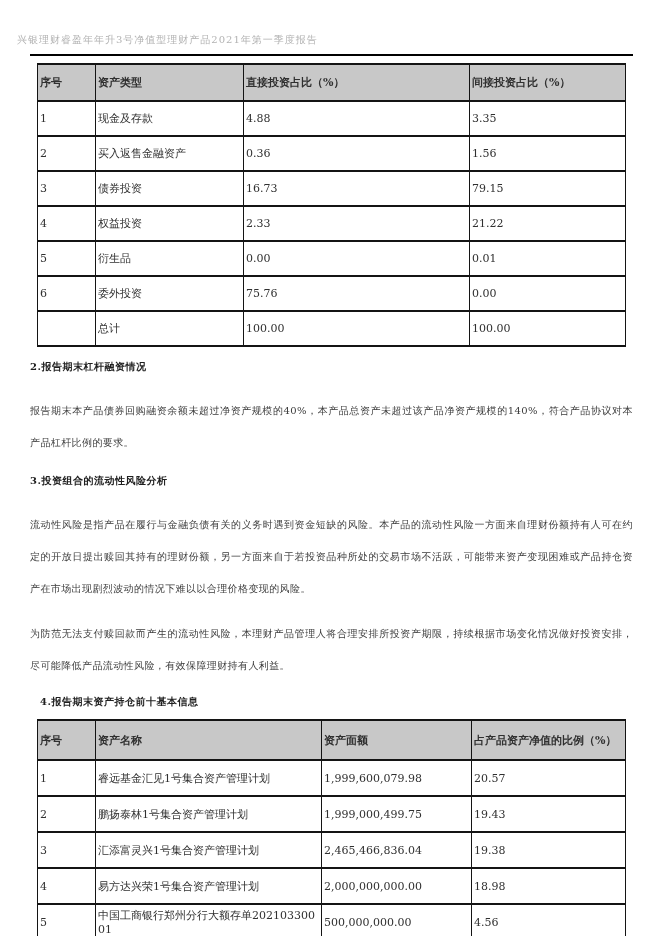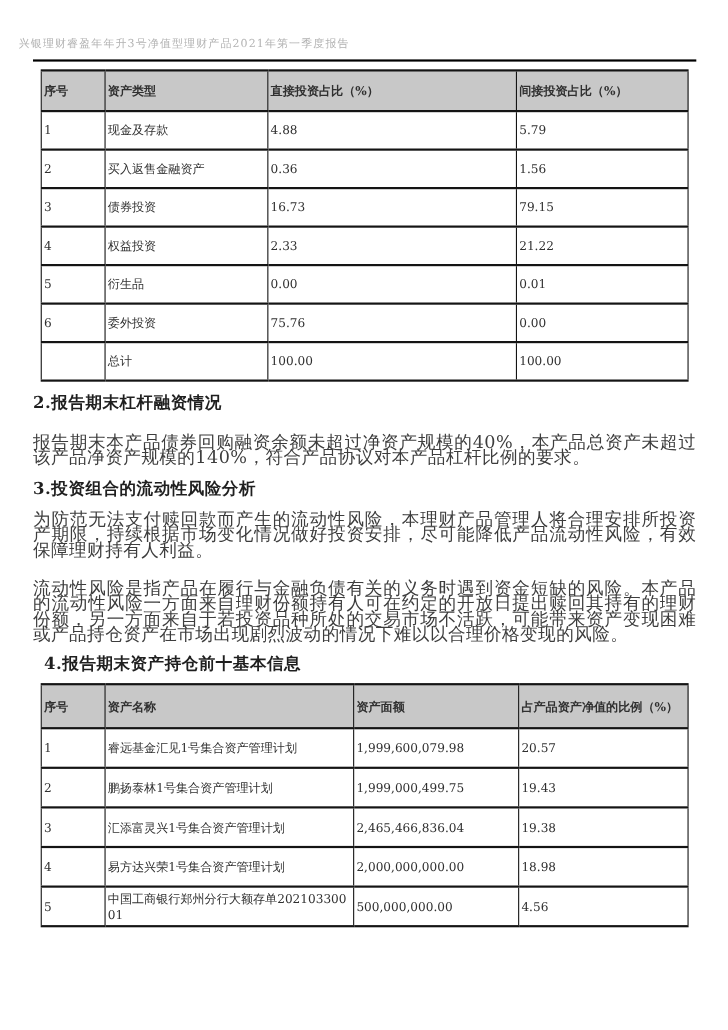--- a/index.html
+++ b/index.html
@@ -56,33 +56,33 @@
     background: #c8c8c8;
     font-weight: bold;
     height: 35px;
   }
   table.rpt td { height: 33px; }
   table.rpt2 td { height: 34px; }
   table.rpt2 th { height: 38px; }
   .sec-heading {
     margin: 0;
     margin-top: 12px;
-    font-size: 15px;
+    font-size: 10px;
     font-weight: bold;
     color: #1f1f1f;
     letter-spacing: 0.5px;
     line-height: 15px;
   }
   .h3 { margin-top: 14px; }
   .h4 { padding-left: 10px; }
   .para {
     margin: 0;
     margin-top: 21px;
-    font-size: 16px;
-    line-height: 14px;
+    font-size: 10px;
+    line-height: 32px;
     text-align: justify;
     letter-spacing: 0.4px;
     color: #3d3d3d;
   }
   .para-follow { margin-top: 13px; }
   .t2 { margin-top: 10px; }
 </style>
 </head>
 <body>
 
@@ -104,21 +104,21 @@
           <tr>
         <th>序号</th>
         <th>资产类型</th>
         <th>直接投资占比（%）</th>
         <th>间接投资占比（%）</th>
       </tr>
       <tr>
         <td>1</td>
         <td>现金及存款</td>
         <td>4.88</td>
-        <td>5.79</td>
+        <td>3.35</td>
       </tr>
       <tr>
         <td>2</td>
         <td>买入返售金融资产</td>
         <td>0.36</td>
         <td>1.56</td>
       </tr>
       <tr>
         <td>3</td>
         <td>债券投资</td>
@@ -149,22 +149,22 @@
         <td>100.00</td>
         <td>100.00</td>
       </tr>
     </tbody>
       </table>
 
     <p class="sec-heading">2.报告期末杠杆融资情况</p>
     <p class="para">报告期末本产品债券回购融资余额未超过净资产规模的40%，本产品总资产未超过该产品净资产规模的140%，符合产品协议对本产品杠杆比例的要求。</p>
 
     <p class="sec-heading h3">3.投资组合的流动性风险分析</p>
+    <p class="para">流动性风险是指产品在履行与金融负债有关的义务时遇到资金短缺的风险。本产品的流动性风险一方面来自理财份额持有人可在约定的开放日提出赎回其持有的理财份额，另一方面来自于若投资品种所处的交易市场不活跃，可能带来资产变现困难或产品持仓资产在市场出现剧烈波动的情况下难以以合理价格变现的风险。</p>
     <p class="para para-follow">为防范无法支付赎回款而产生的流动性风险，本理财产品管理人将合理安排所投资产期限，持续根据市场变化情况做好投资安排，尽可能降低产品流动性风险，有效保障理财持有人利益。</p>
-    <p class="para">流动性风险是指产品在履行与金融负债有关的义务时遇到资金短缺的风险。本产品的流动性风险一方面来自理财份额持有人可在约定的开放日提出赎回其持有的理财份额，另一方面来自于若投资品种所处的交易市场不活跃，可能带来资产变现困难或产品持仓资产在市场出现剧烈波动的情况下难以以合理价格变现的风险。</p>
 
     <p class="sec-heading h4">4.报告期末资产持仓前十基本信息</p>
 
     <table class="rpt rpt2 t2">
       <colgroup>
         <col style="width:58px">
           <col style="width:226px">
           <col style="width:150px">
           <col style="width:154px">
       </colgroup>

